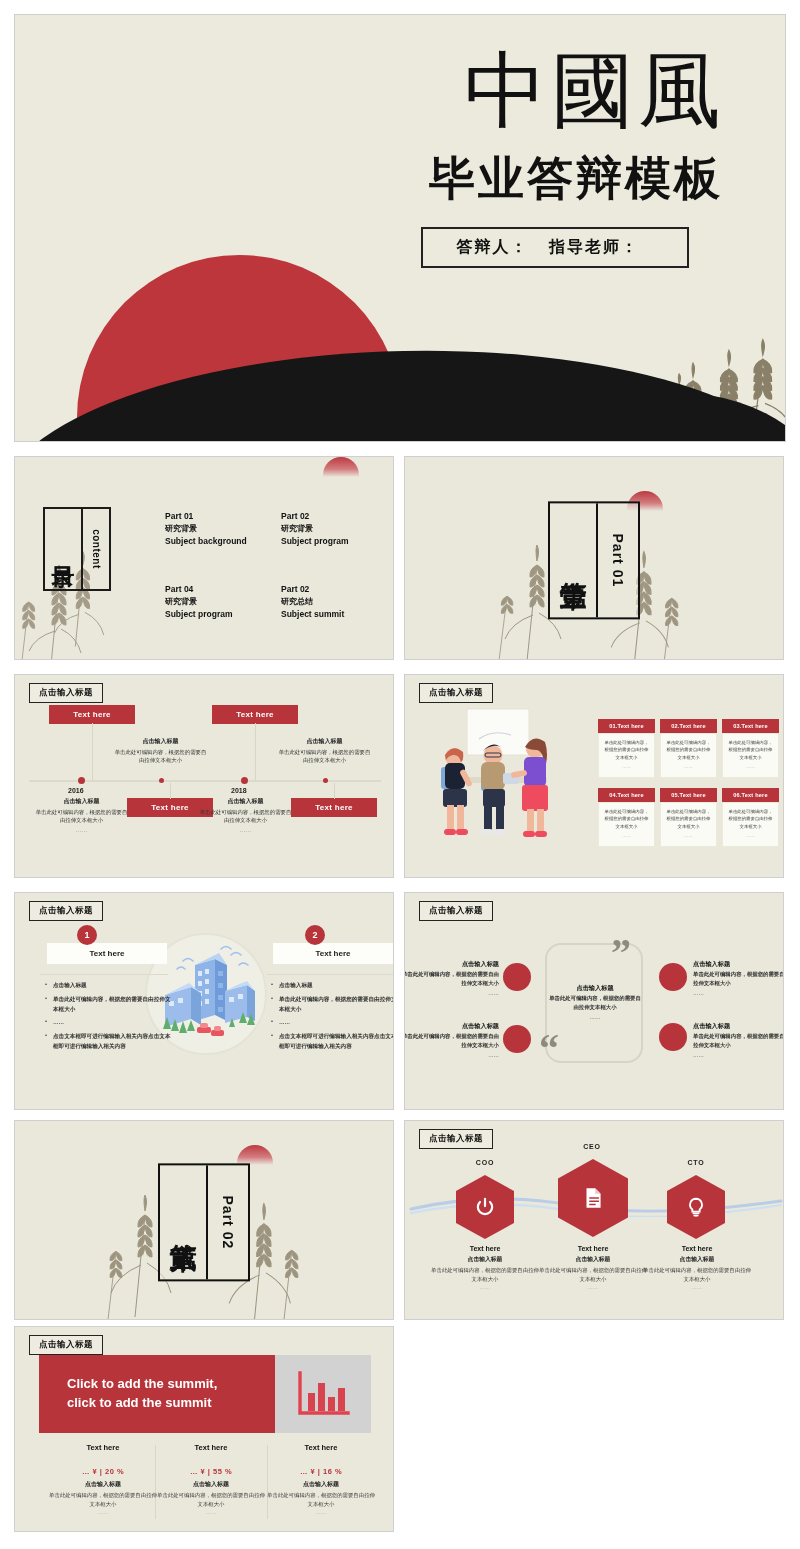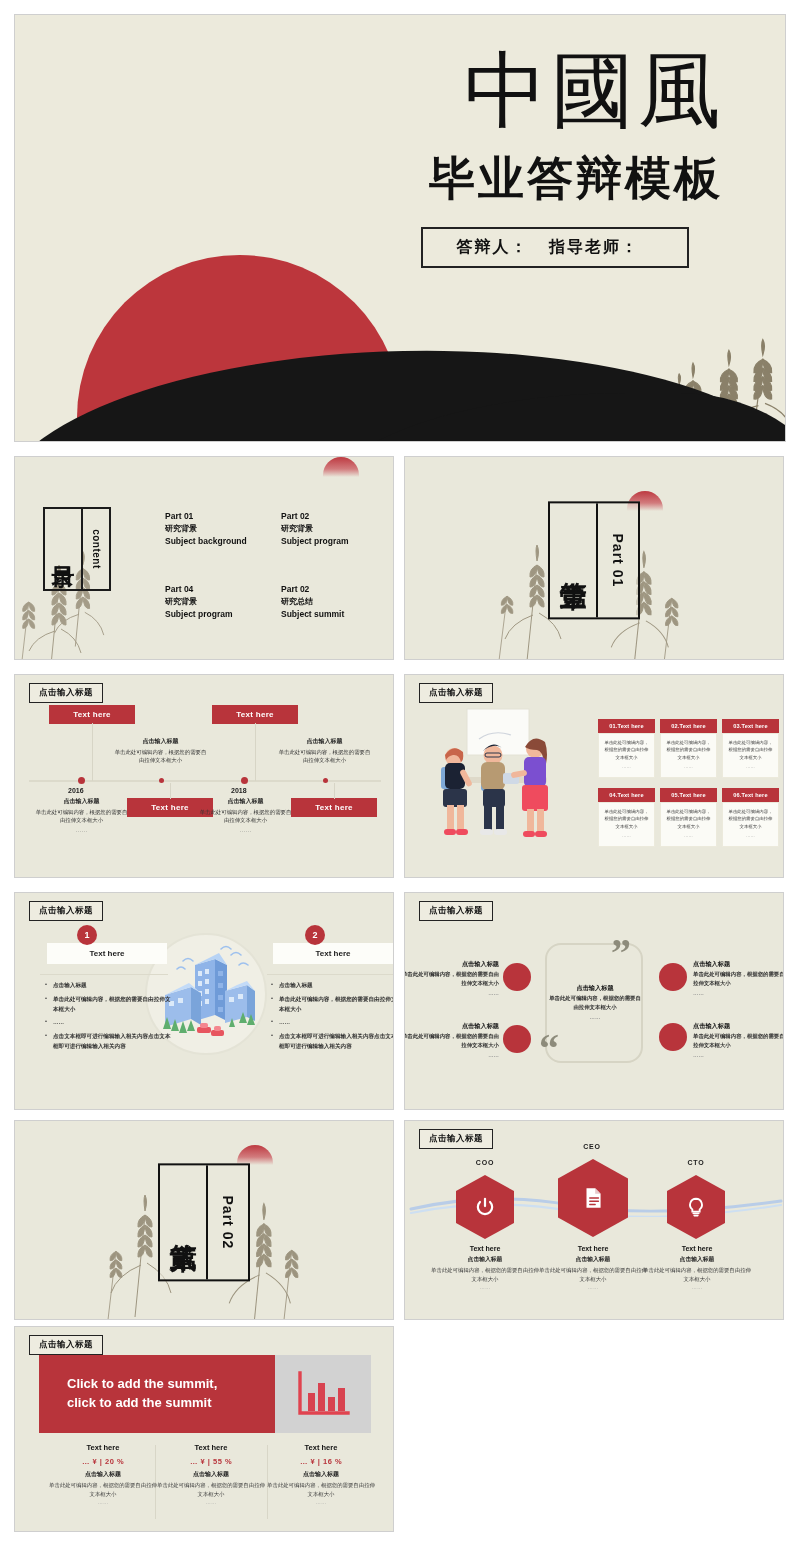--- a/index.html
+++ b/index.html
@@ -191,21 +191,21 @@
 
   
   .banner-red {
     position: absolute; background: #b8343b; color: #fff;
     display: flex; align-items: center; padding-left: 28px;
     font-size: 13px; font-weight: 700; line-height: 1.45;
   }
   .banner-gray { position: absolute; background: #d2d2d2; display:flex; align-items:center; justify-content:center; }
   .stat { position: absolute; width: 112px; text-align: center; }
   .stat .t { font-size: 7.5px; font-weight: 700; color: #111; }
-  .stat .v { font-size: 7.5px; font-weight: 700; color: #b8343b; margin-top: 5px; letter-spacing: .5px; }
+  .stat .v { font-size: 7.5px; font-weight: 700; color: #b8343b; margin-top: 15px; letter-spacing: .5px; }
   .stat .s { font-size: 6px; font-weight: 700; color: #222; margin-top: 4px; }
   .stat .b { font-size: 5.4px; color: #3a3a3a; line-height: 1.7; margin-top: 2px; }
   .stat .d { font-size: 5.4px; color: #999; }
   .vsep { position: absolute; width: 1px; background: #d8d6c7; }
 </style>
 </head>
 <body>
 
 <div class="page">
 

